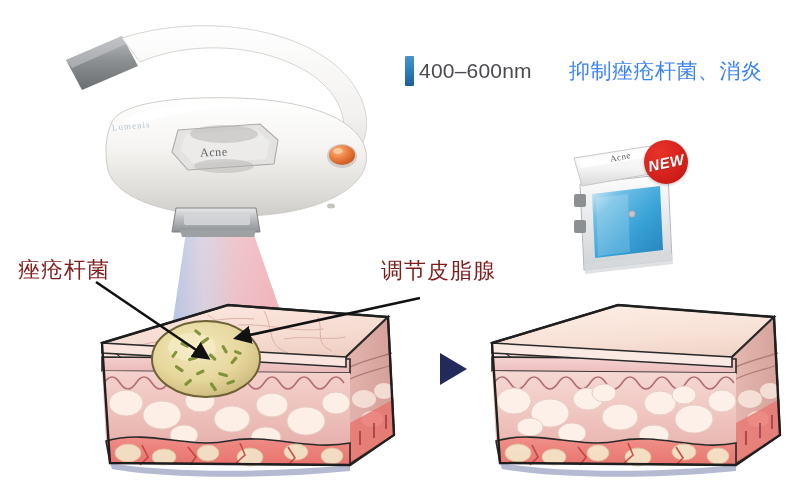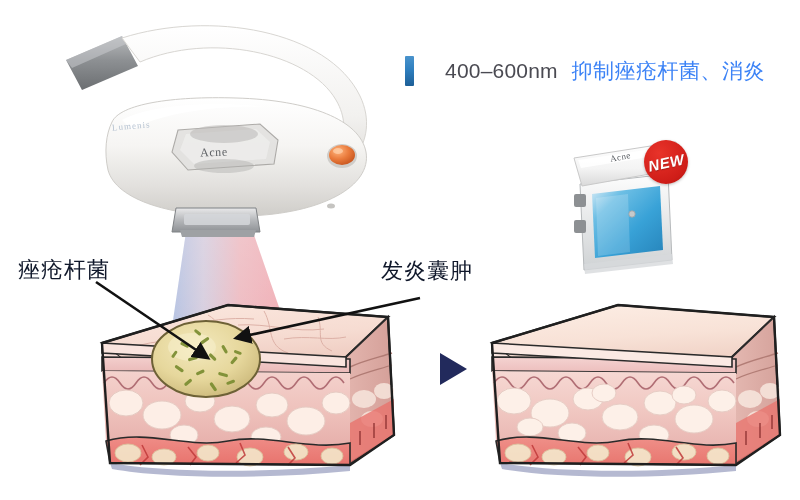--- a/index.html
+++ b/index.html
@@ -10,21 +10,21 @@
     overflow:hidden;
     position:relative;
   }
   #stage{position:relative;width:800px;height:500px;overflow:hidden;background:#fff;}
 
   
   .legend{position:absolute;left:405px;top:50px;width:360px;}
   .legend-row{display:flex;align-items:center;height:42px;}
   .swatch{width:9px;height:30px;border-radius:1px;flex:0 0 auto;}
   .legend-range{
-    width:150px;margin-left:31px;
+    width:150px;margin-left:5px;
     font-size:21px;letter-spacing:.2px;color:#4a4a52;
     white-space:nowrap;
   }
   .legend-desc{font-size:21px;letter-spacing:.5px;white-space:nowrap;}
   .desc-blue{color:#3b82f6;}
   .desc-red{color:#e08d9e;}
 
   
   .handpiece{position:absolute;left:60px;top:18px;width:330px;height:235px;}
   .hp-svg{position:absolute;left:0;top:0;}
@@ -56,21 +56,21 @@
     display:flex;align-items:center;justify-content:center;
     box-shadow:0 1px 3px rgba(0,0,0,.25);
   }
   .new-badge span{
     color:#fff;font-size:15px;font-weight:bold;font-style:italic;
     letter-spacing:.5px;transform:rotate(-12deg);
     text-shadow:0 1px 1px rgba(0,0,0,.25);
   }
 
   
-  .ann-label{position:absolute;font-size:22px;color:#0f172a;letter-spacing:1px;white-space:nowrap;}
+  .ann-label{position:absolute;font-size:22px;color:#7f1d1d;letter-spacing:1px;white-space:nowrap;}
   #label-bacteria{left:18px;top:255px;}
   #label-cyst{left:381px;top:256px;}
 
   
   .skin{position:absolute;}
   #skin-left{left:88px;top:295px;width:340px;height:200px;}
   #skin-right{left:478px;top:295px;width:330px;height:200px;}
   #annotation-layer{position:absolute;left:0;top:0;width:800px;height:500px;}
   #beam-layer{position:absolute;left:0;top:0;width:800px;height:500px;}
   .play-arrow{position:absolute;left:437px;top:350px;}
@@ -449,21 +449,21 @@
         <path d="M 0 0 L 12 6 L 0 12 z" fill="#111"></path>
       </marker>
     </defs>
 
     <line x1="96" y1="282" x2="208" y2="358" stroke="#111" stroke-width="2.6" marker-end="url(#mHead)"></line>
 
     <line x1="420" y1="298" x2="236" y2="338" stroke="#111" stroke-width="2.6" marker-end="url(#mHead)"></line>
   </svg>
 
   <div class="ann-label" id="label-bacteria">痤疮杆菌</div>
-  <div class="ann-label" id="label-cyst">发炎囊肿</div>
+  <div class="ann-label" id="label-cyst">调节皮脂腺</div>
 
   <div class="play-arrow">
     <svg width="34" height="38" viewBox="0 0 34 38">
       <path d="M 3 3 L 30 19 L 3 35 Z" fill="#222a5c"></path>
     </svg>
   </div>
 
 </div>
 
 </body></html>

